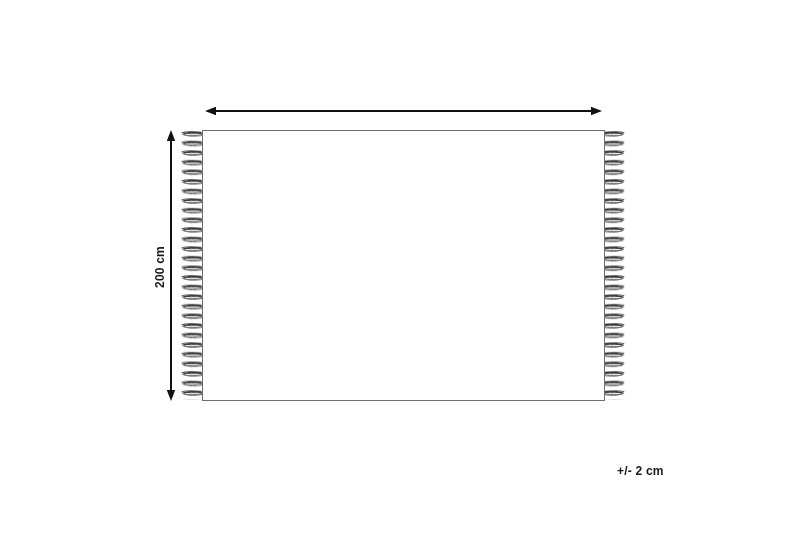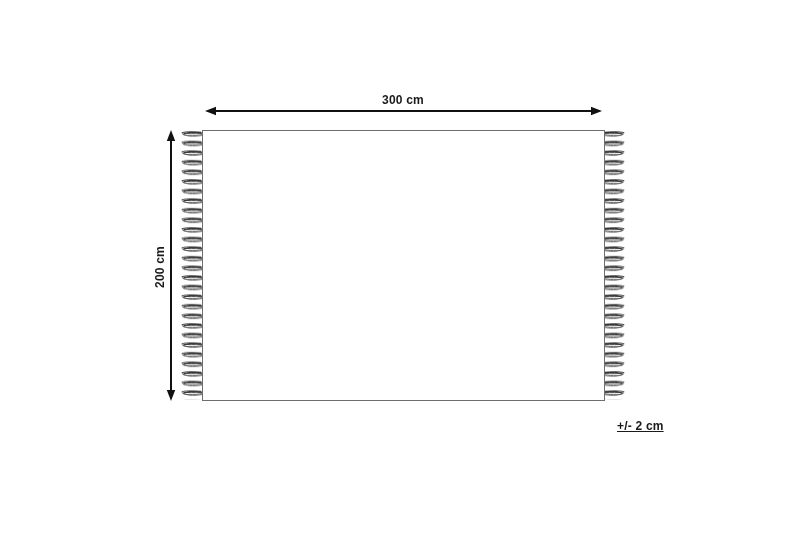--- a/index.html
+++ b/index.html
@@ -40,22 +40,21 @@
     left: 125px;
     top: 259px;
     width: 72px;
     height: 16px;
     text-align: center;
     transform: rotate(-90deg);
     transform-origin: center center;
   }
   .tolerance-label {
     left: 617px;
-    top: 419px;
-    text-decoration: underline;
+    top: 464px;
   }
 </style>
 </head>
 <body>
 
 <div class="stage">
 
   <svg width="800" height="533" viewBox="0 0 800 533" aria-hidden="true">
     <defs>
       <g id="tassel-tuft">
@@ -84,19 +83,18 @@
       <polygon points="602,111 591,106.8 591,115.2" fill="#111111"></polygon>
     </g>
 
     <g>
       <line x1="171" y1="139" x2="171" y2="392" stroke="#111111" stroke-width="2"></line>
       <polygon points="171,130 166.8,141 175.2,141" fill="#111111"></polygon>
       <polygon points="171,401 166.8,390 175.2,390" fill="#111111"></polygon>
     </g>
   </svg>
 
-  <div class="dim-label width-label">300 cm</div>
 
   <div class="dim-label height-label">200 cm</div>
 
   <div class="dim-label tolerance-label">+/- 2 cm</div>
 
 </div>
 
 </body></html>

